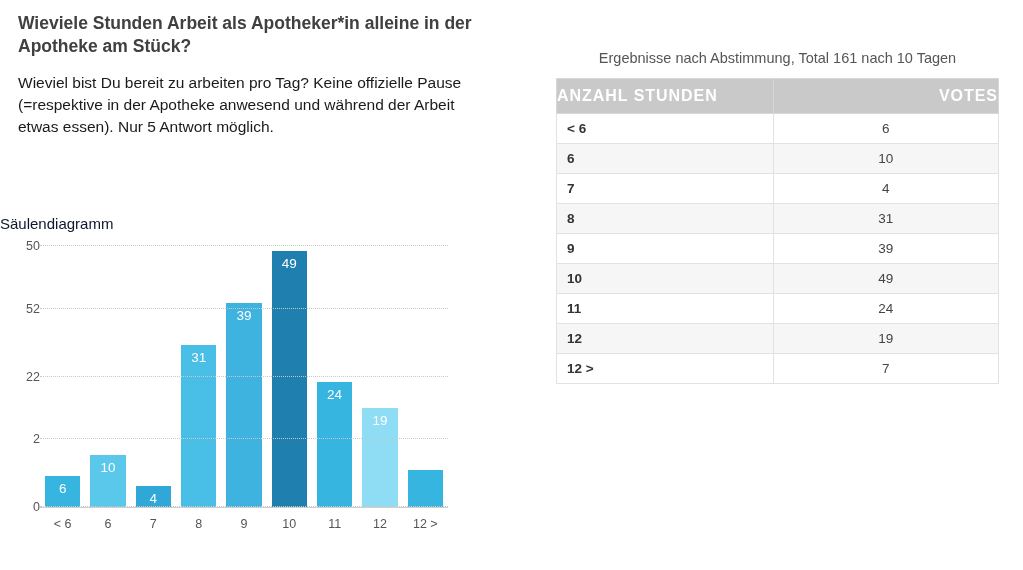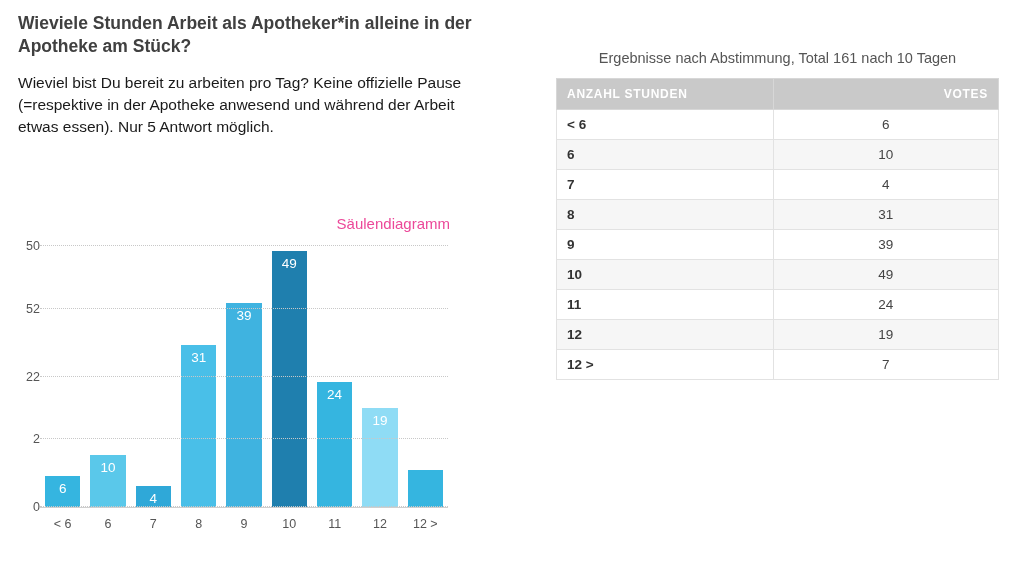--- a/index.html
+++ b/index.html
@@ -33,23 +33,23 @@
 
   
   .chart-wrap {
     position: absolute;
     left: 0px;
     top: 215px;
     width: 470px;
     height: 340px;
   }
   .chart-title {
-    text-align: right;
+    text-align: left;
     font-size: 15px;
-    color: #ec4899;
+    color: #0f172a;
     margin: 0 0 14px 0;
     padding-right: 20px;
   }
   .plot {
     position: relative;
     margin-left: 40px;
     margin-right: 22px;
     height: 262px;
     border-bottom: 1px solid #cfcfcf;
   }
@@ -120,24 +120,24 @@
     margin: 0 0 12px 0;
   }
   table.results {
     width: 443px;
     border-collapse: collapse;
     font-size: 13.5px;
   }
   table.results thead th {
     background: #c9c9c9;
     color: #ffffff;
-    font-size: 12px;
+    font-size: 16px;
     letter-spacing: 0.06em;
     font-weight: bold;
-    padding: 8px 10px;
+    padding: 8px 0;
     text-align: left;
     border: 1px solid #d7d7d7;
   }
   table.results thead th.votes-col { text-align: right; }
   table.results td {
     border: 1px solid #e2e2e2;
     padding: 7px 10px;
     color: #333;
   }
   table.results td.label { font-weight: bold; width: 49%; }

